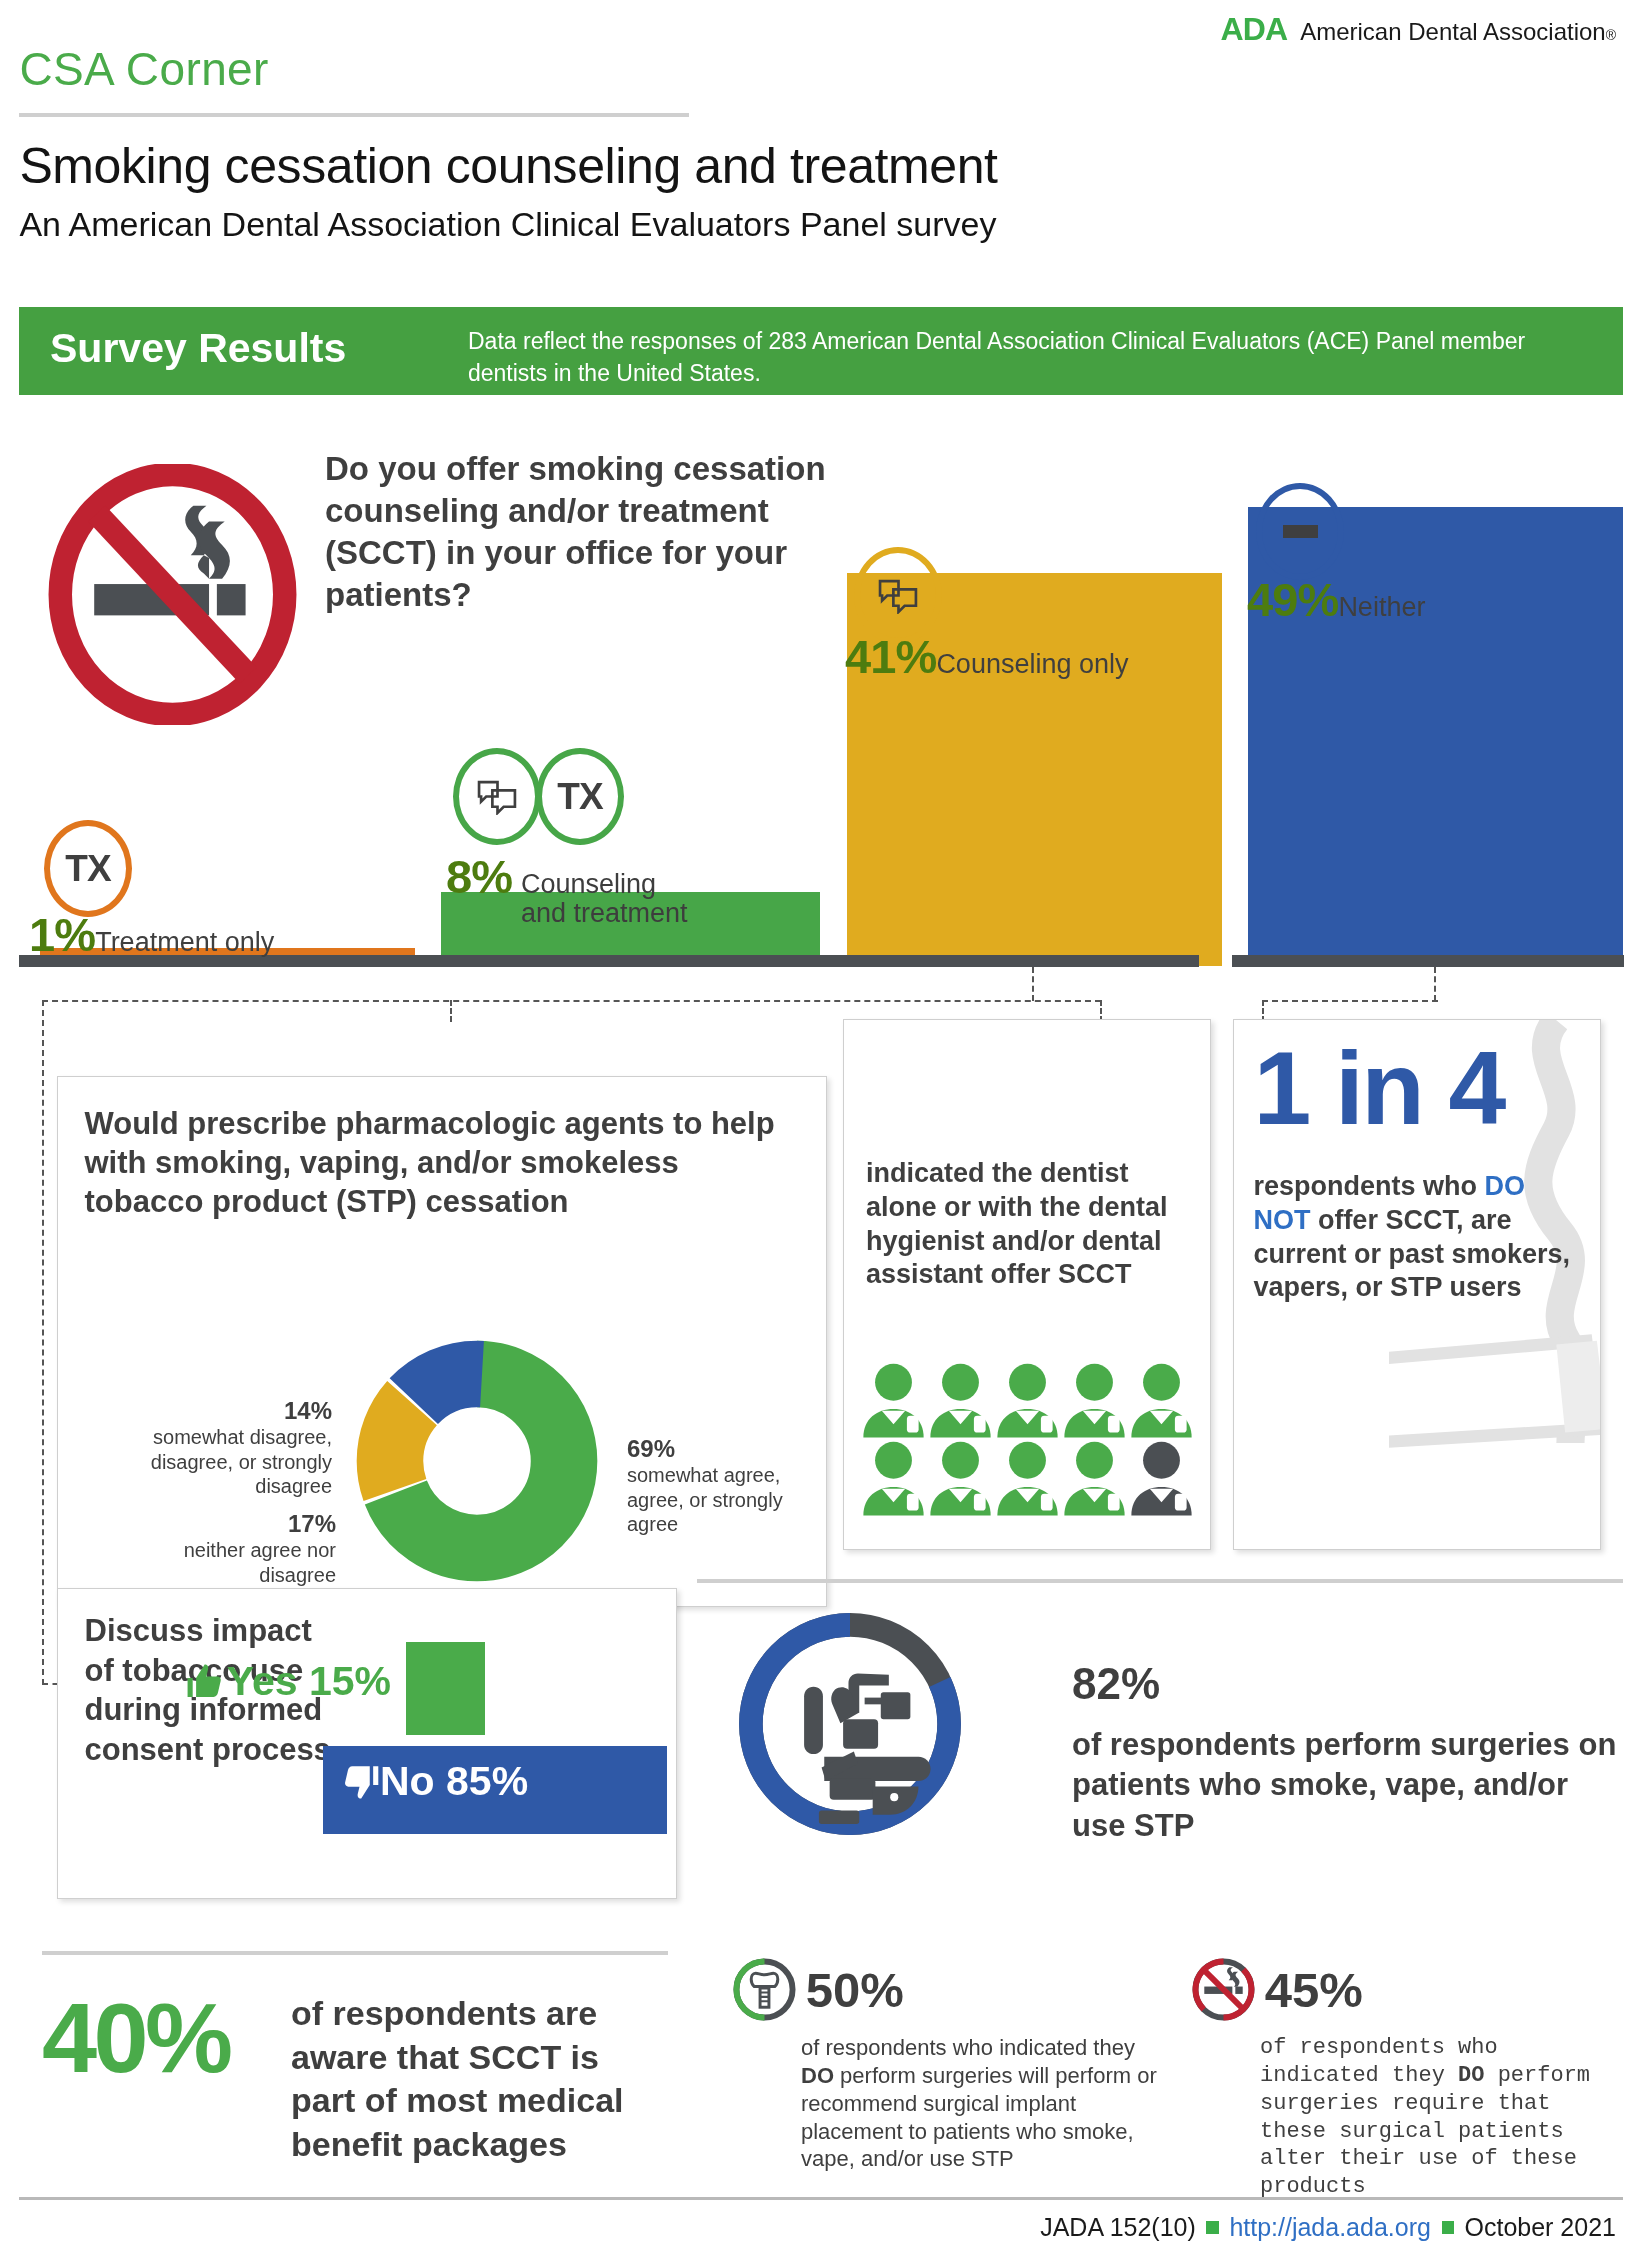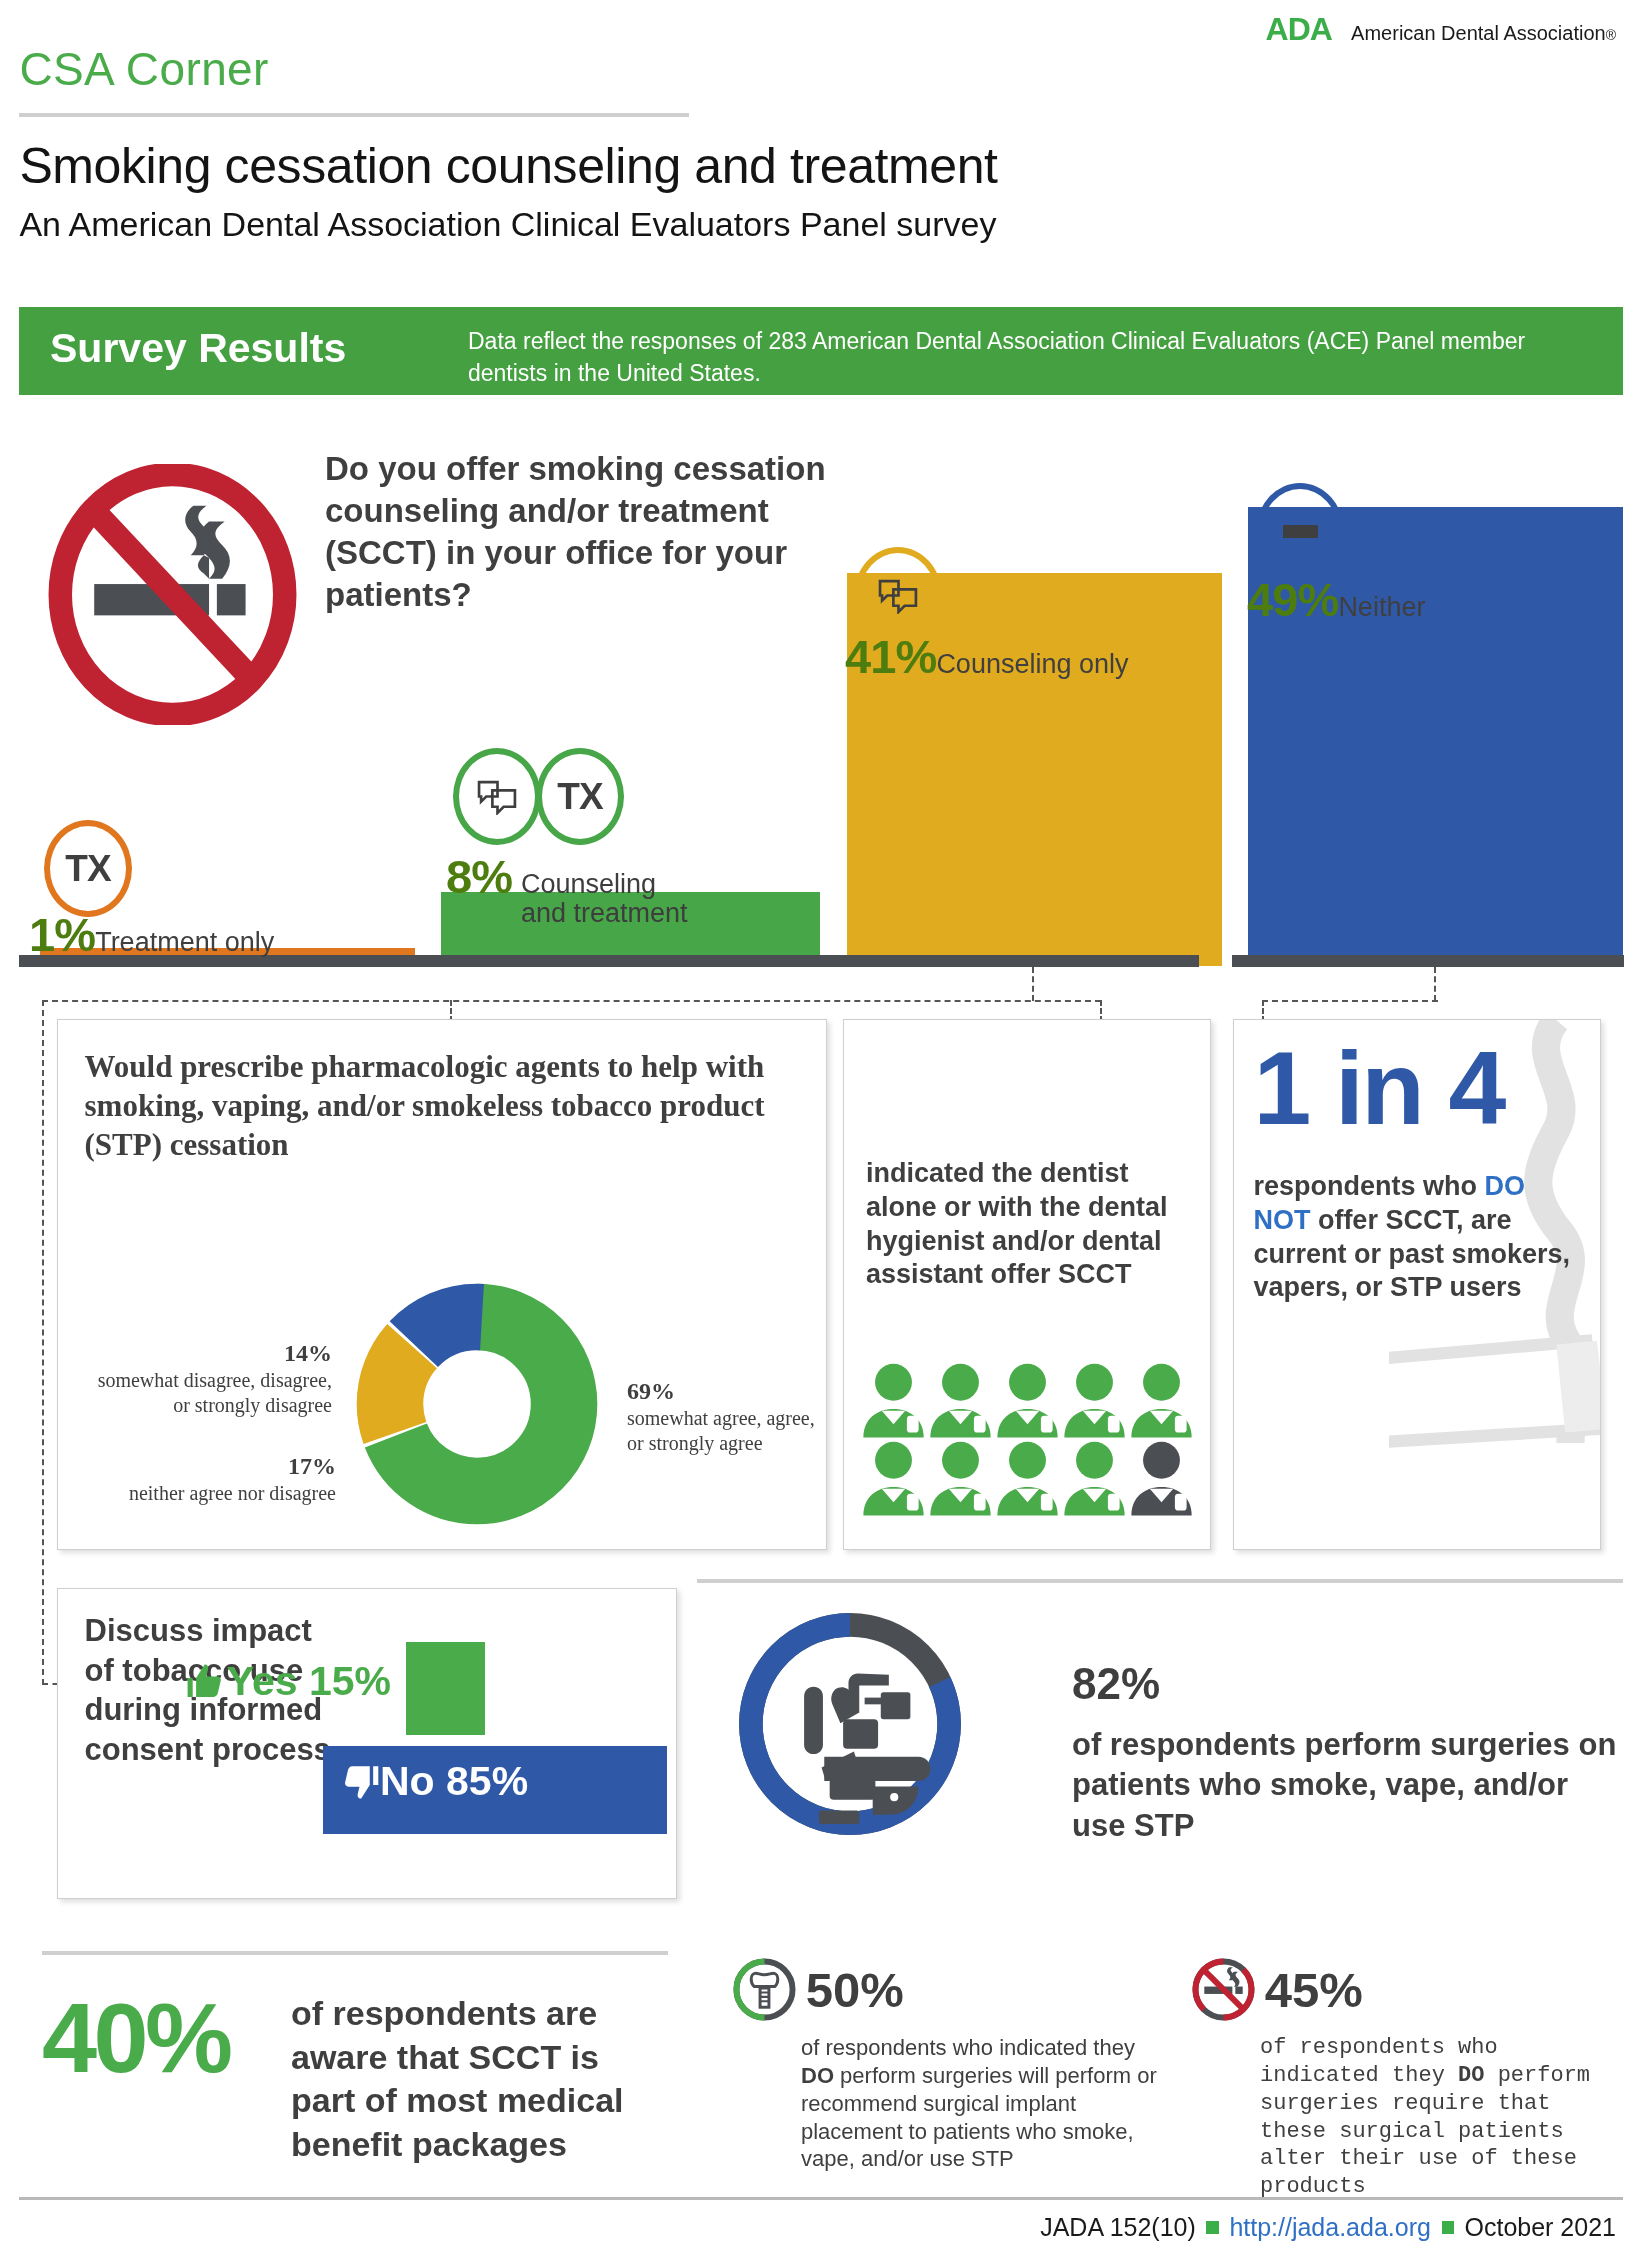--- a/index.html
+++ b/index.html
@@ -4,21 +4,21 @@
 <style>
   html,body{margin:0;padding:0;background:#fff;}
   body{width:1641px;height:2258px;position:relative;
        font-family:"Liberation Sans","DejaVu Sans",sans-serif;
        color:#3d3d3d;overflow:hidden;}
   .abs{position:absolute;}
 
   
   #ada-logo{top:11px;right:25px;display:flex;align-items:baseline;}
   #ada-logo .ada{font-weight:bold;font-size:32px;color:#3bae49;letter-spacing:-0.9px;}
-  #ada-logo .name{font-size:20px;color:#1a1a1a;margin-left:19px;}
+  #ada-logo .name{font-size:24px;color:#1a1a1a;margin-left:13px;}
   #ada-logo .reg{font-size:14px;color:#1a1a1a;vertical-align:super;}
 
   #csa-corner{top:42px;left:19.4px;font-size:46px;color:#4aab4a;letter-spacing:0.4px;}
   #header-rule{top:113px;left:19.4px;width:670px;height:4.4px;background:#cfcfcf;}
   #main-title{top:137px;left:19.4px;font-size:50px;color:#141414;letter-spacing:-0.4px;}
   #sub-title{top:205px;left:19.4px;font-size:34px;color:#141414;}
 
   
   #survey-bar{top:307px;left:19.4px;width:1604px;height:88px;background:#45a041;}
   #survey-bar-title{top:325px;left:50px;font-size:41px;font-weight:bold;color:#fff;}
@@ -56,21 +56,21 @@
   .tx-glyph{font-size:37px;font-weight:bold;color:#3f3f3f;letter-spacing:-0.9px;}
   .minus-glyph{width:35px;height:12.4px;background:#3f3f3f;}
 
   
   .dash-v{border-left:2.6px dashed #555;}
   .dash-h{border-top:2.6px dashed #555;}
 
   
   .card{background:#fff;border:0.9px solid #cfcfcf;box-shadow:2.6px 2.6px 5.3px rgba(0,0,0,.13);}
 
-  #card-pharm{top:1019px;left:57px;width:768px;height:529px;font-family:Liberation Serif, serif;}
+  #card-pharm{top:1076px;left:57px;width:768px;height:529px;}
   #pharm-q{position:absolute;top:26.5px;left:26.5px;width:715px;font-size:31px;font-weight:bold;color:#3f3f3f;line-height:1.26;}
 
   #donut-pharm{position:absolute;top:256px;left:291px;width:256px;height:256px;}
   .donut-note{position:absolute;font-size:20px;color:#3f3f3f;line-height:1.22;}
   .donut-note b{font-size:24px;}
 
   #card-90{top:1019px;left:843px;width:366px;height:529px;}
   #pct90{position:absolute;top:13.2px;left:22px;font-size:104px;font-weight:bold;color:#4aab4a;letter-spacing:-3.5px;}
   #txt90{position:absolute;top:137px;left:22px;width:326px;font-size:27px;font-weight:bold;color:#3f3f3f;line-height:1.25;}
   #people90{position:absolute;top:340px;left:16px;width:344px;}

